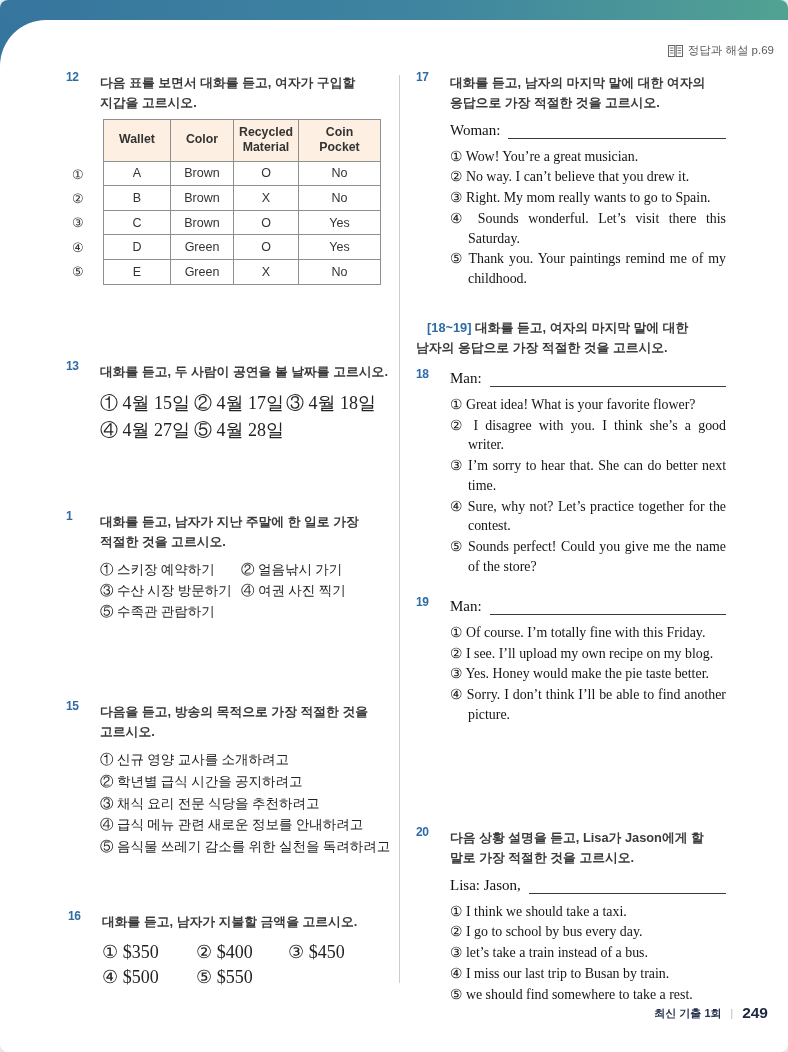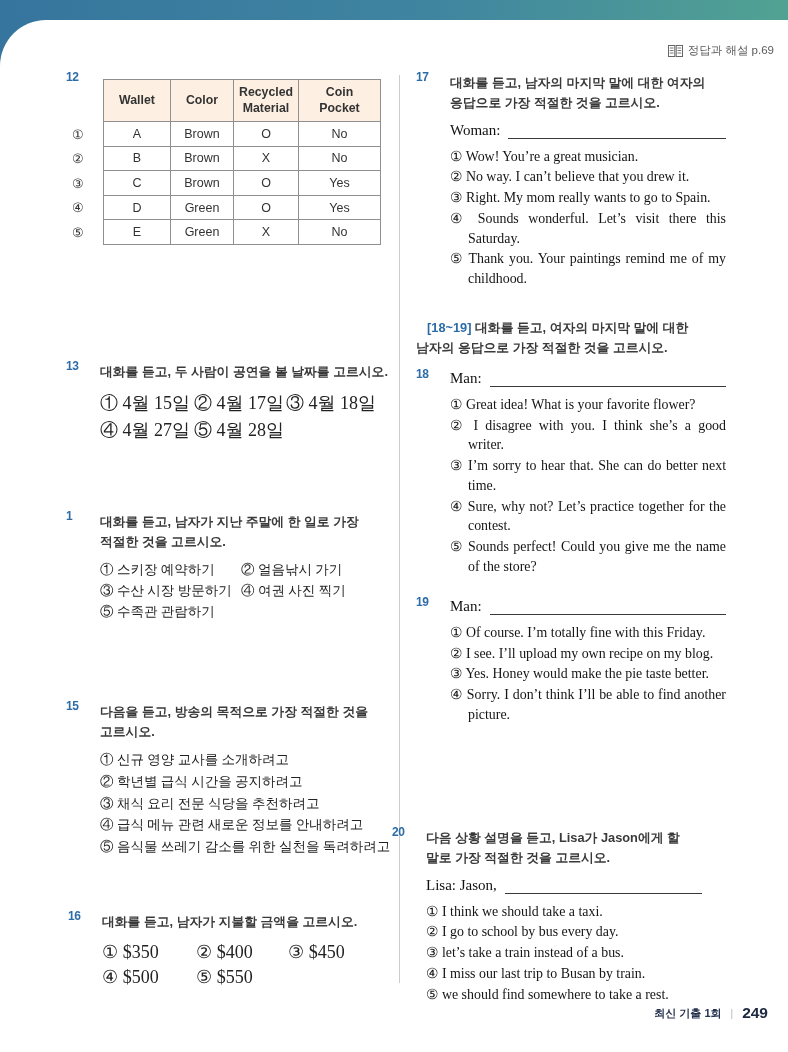--- a/index.html
+++ b/index.html
@@ -1,20 +1,21 @@
 <!DOCTYPE html>
 <html><head>
 <meta charset="utf-8">
 <style>
   * { margin:0; padding:0; box-sizing:border-box; }
   html,body { background:#e8e8e8; }
   .page {
     position:relative; width:788px; height:1052px; margin:0 auto;
     background:#ffffff; overflow:hidden;
     font-family:"Liberation Sans", sans-serif;
+    border-radius:8px;
   }
   .topband {
     position:absolute; top:0; left:0; width:788px; height:20px;
     background:linear-gradient(90deg,#36759e 0%, #3f85a0 55%, #52a293 100%);
   }
   .corner-patch { position:absolute; top:20px; left:0; width:46px; height:46px; background:#36759e; }
   .corner-patch::after { content:""; position:absolute; inset:0; background:#ffffff; border-top-left-radius:46px; }
 
   .header-ref {
     position:absolute; top:43px; right:14px;
@@ -87,20 +88,21 @@
       </svg>
     </span>
     <span>정답과 해설 p.69</span>
   </div>
 
   <div class="col-divider"></div>
 
   <div class="q" style="top:73px; left:66px; width:326px;">
     <span class="qnum">12</span>
     <div class="qbody">
+      <p class="kprompt">다음 표를 보면서 대화를 듣고, 여자가 구입할 지갑을 고르시오.</p>
       <div class="tablewrap">
         <div class="markers">
           <div class="marker">①</div>
           <div class="marker">②</div>
           <div class="marker">③</div>
           <div class="marker">④</div>
           <div class="marker">⑤</div>
         </div>
         <table class="wtable">
           <thead>
@@ -252,21 +254,21 @@
       </div>
       <div class="eopts">
         <div class="eopt">① Of course. I’m totally fine with this Friday.</div>
         <div class="eopt">② I see. I’ll upload my own recipe on my blog.</div>
         <div class="eopt">③ Yes. Honey would make the pie taste better.</div>
         <div class="eopt">④ Sorry. I don’t think I’ll be able to find another picture.</div>
       </div>
     </div>
   </div>
 
-  <div class="q" style="top:828px; left:392px; width:310px;">
+  <div class="q" style="top:828px; left:416px; width:310px;">
     <span class="qnum">20</span>
     <div class="qbody">
       <p class="kprompt">다음 상황 설명을 듣고, Lisa가 Jason에게 할 말로 가장 적절한 것을 고르시오.</p>
       <div class="speaker">
         <span>Lisa: Jason,</span>
         <span class="line"></span>
       </div>
       <div class="eopts">
         <div class="eopt">① I think we should take a taxi.</div>
         <div class="eopt">② I go to school by bus every day.</div>

